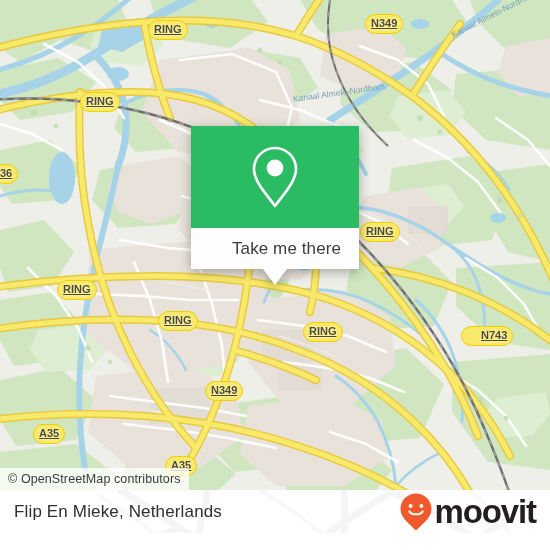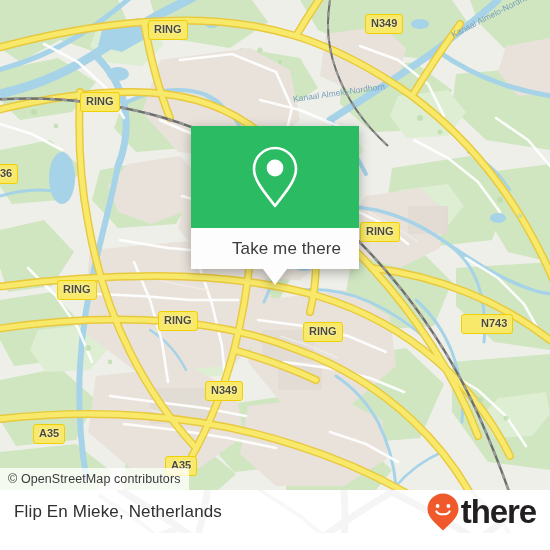--- a/index.html
+++ b/index.html
@@ -27,30 +27,31 @@
     font-size:12.5px; color:#3a3a3a;
     letter-spacing:.1px;
     z-index:40;
   }
 
   
   .shield {
     position:absolute;
     background:#fff;
     border:1.6px solid #f0d000;
-    border-radius:3px;
+    border-radius:10px;
     color:#5d5a3c;
     font-weight:bold;
     font-size:11px;
     line-height:1;
     padding:3px 5px 4px 5px;
     white-space:nowrap;
     z-index:25;
     font-family:"Liberation Sans", sans-serif;
     text-shadow:0 0 2px #fff;
+    text-decoration:underline;
   }
   .shield.yellowfill { background:#f8e96b; color:#4d4a33; }
 
   
   .water-label {
     position:absolute;
     color:#7a9fb8;
     font-size:8.5px;
     white-space:nowrap;
     z-index:24;
@@ -330,21 +331,21 @@
 
   <div id="shield-layer">
       <div class="shield yellowfill" style="left: 148px; top: 20px;">RING</div>
       <div class="shield yellowfill" style="left: 365px; top: 14px;">N349</div>
       <div class="shield yellowfill" style="left: 80px; top: 92px;">RING</div>
       <div class="shield yellowfill" style="left: -6px; top: 164px;">36</div>
       <div class="shield yellowfill" style="left: 360px; top: 222px;">RING</div>
       <div class="shield yellowfill" style="left: 57px; top: 280px;">RING</div>
       <div class="shield yellowfill" style="left: 158px; top: 311px;">RING</div>
       <div class="shield yellowfill" style="left: 303px; top: 322px;">RING</div>
-      <div class="shield yellowfill" style="left: 461px; top: 314px; padding-left: 19px;">N743</div>
+      <div class="shield yellowfill" style="left: 461px; top: 326px; padding-left: 19px;">N743</div>
       <div class="shield yellowfill" style="left: 205px; top: 381px;">N349</div>
       <div class="shield yellowfill" style="left: 33px; top: 424px;">A35</div>
       <div class="shield yellowfill" style="left: 165px; top: 456px;">A35</div>
     </div>
 
   <div id="water-layer">
       <div class="water-label" style="left: 452px; top: 30px; transform: rotate(-27deg); transform-origin: left center;">Kanaal Almelo-Nordhorn</div>
       <div class="water-label" style="left: 293px; top: 94px; transform: rotate(-8deg); transform-origin: left center;">Kanaal Almelo-Nordhorn</div>
     </div>
 
@@ -388,15 +389,15 @@
 
   <div id="footer-title">Flip En Mieke, Netherlands</div>
 
   <div id="brand">
     <svg width="34" height="40" viewBox="0 0 34 40">
       <path d="M17,1.5 C8.4,1.5 1.5,8.4 1.5,17 C1.5,26.5 12,33 17,38.5 C22,33 32.5,26.5 32.5,17 C32.5,8.4 25.6,1.5 17,1.5 Z" fill="#f0592b"></path>
       <circle cx="11.6" cy="14" r="1.9" fill="#ffffff"></circle>
       <circle cx="22.4" cy="14" r="1.9" fill="#ffffff"></circle>
       <path d="M10.4,19.4 C12.4,23.2 21.6,23.2 23.6,19.4" fill="none" stroke="#ffffff" stroke-width="2.1" stroke-linecap="round"></path>
     </svg>
-    <span id="brand-text">there</span>
+    <span id="brand-text">moovit</span>
   </div>
 </div>
 
 </body></html>

